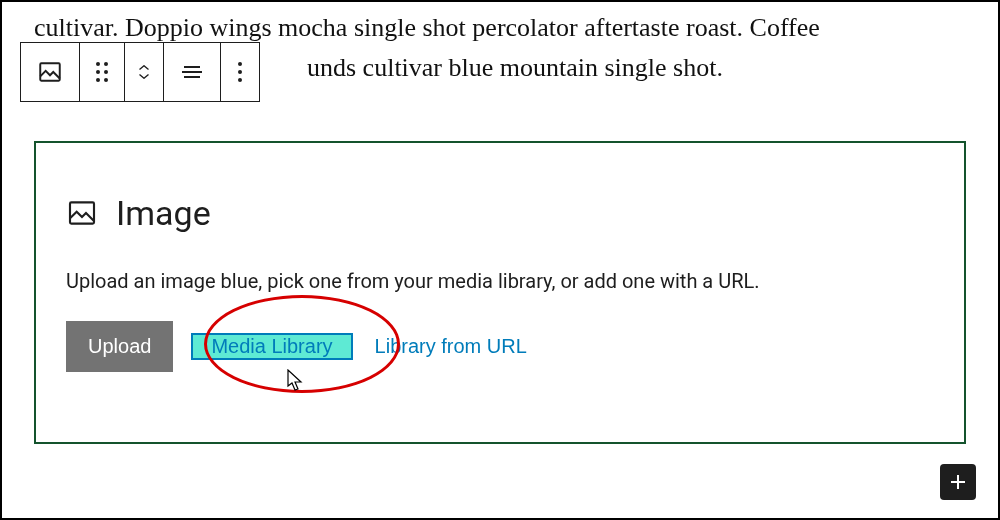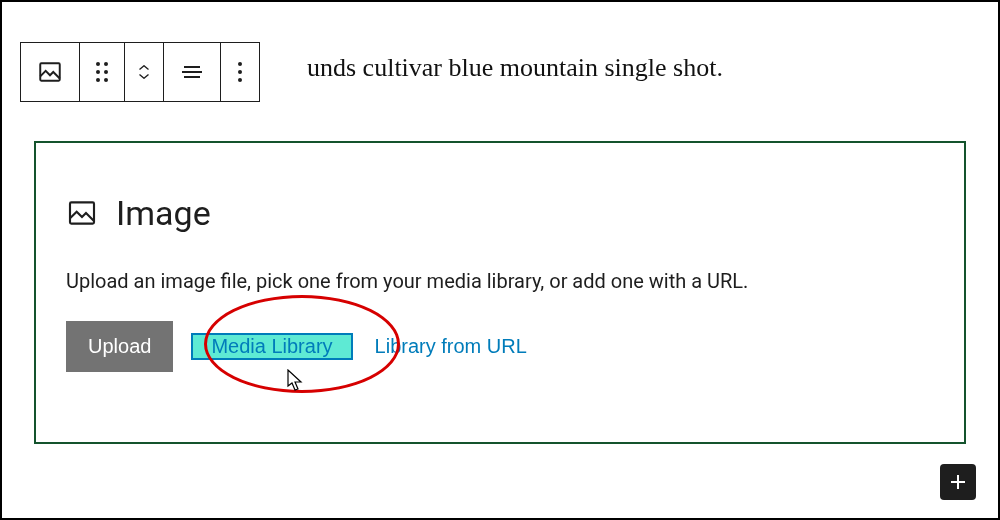--- a/index.html
+++ b/index.html
@@ -66,21 +66,21 @@
     width:36px;height:36px;background:#1e1e1e;border-radius:4px;
     display:flex;align-items:center;justify-content:center;cursor:pointer
   }
 </style>
 </head>
 <body>
 
 <div class="content">
 
   <p class="para">
-    <br>
+    <span>cultivar. Doppio wings mocha single shot percolator aftertaste roast. Coffee</span><br>
     <span>&nbsp;&nbsp;&nbsp;&nbsp;&nbsp;&nbsp;&nbsp;&nbsp;&nbsp;&nbsp;&nbsp;&nbsp;&nbsp;&nbsp;&nbsp;&nbsp;&nbsp;&nbsp;&nbsp;&nbsp;&nbsp;&nbsp;&nbsp;&nbsp;&nbsp;&nbsp;&nbsp;&nbsp;&nbsp;&nbsp;&nbsp;&nbsp;&nbsp;&nbsp;&nbsp;&nbsp;&nbsp;&nbsp;&nbsp;&nbsp;&nbsp;&nbsp;unds cultivar blue mountain single shot.</span>
   </p>
 
   <div class="blk-toolbar">
     <div class="tb-cell">
       <svg width="26" height="26" viewBox="0 0 24 24" fill="none" stroke="#1e1e1e" stroke-width="1.8">
           <rect x="3" y="4" width="18" height="16" rx="1"></rect>
           <path d="M3 16l5-5 4 4 3-3 6 6"></path>
         </svg>
     </div>
@@ -119,21 +119,21 @@
   </div>
 
   <div class="img-block">
     <div class="img-head">
       <svg width="32" height="32" viewBox="0 0 24 24" fill="none" stroke="#1e1e1e" stroke-width="1.6">
           <rect x="3" y="4" width="18" height="16" rx="1"></rect>
           <path d="M3 16l5-5 4 4 3-3 6 6"></path>
         </svg>
       <h2>Image</h2>
     </div>
-    <p class="img-desc">Upload an image file, pick one from your media library, or add one with a URL.</p>
+    <p class="img-desc">Upload an image blue, pick one from your media library, or add one with a URL.</p>
     <div class="actions">
       <button class="btn-primary">Upload</button>
       <button class="btn-secondary">Media Library</button>
       <button class="btn-link">Library from URL</button>
       <div class="ring"></div>
       <svg class="cursor" width="20" height="26" viewBox="0 0 20 26">
         <path d="M4 1l0 16 4-3 3 7 3-1-3-7 6 0z" fill="#fff" stroke="#000" stroke-width="1.2"></path>
       </svg>
     </div>
   </div>

